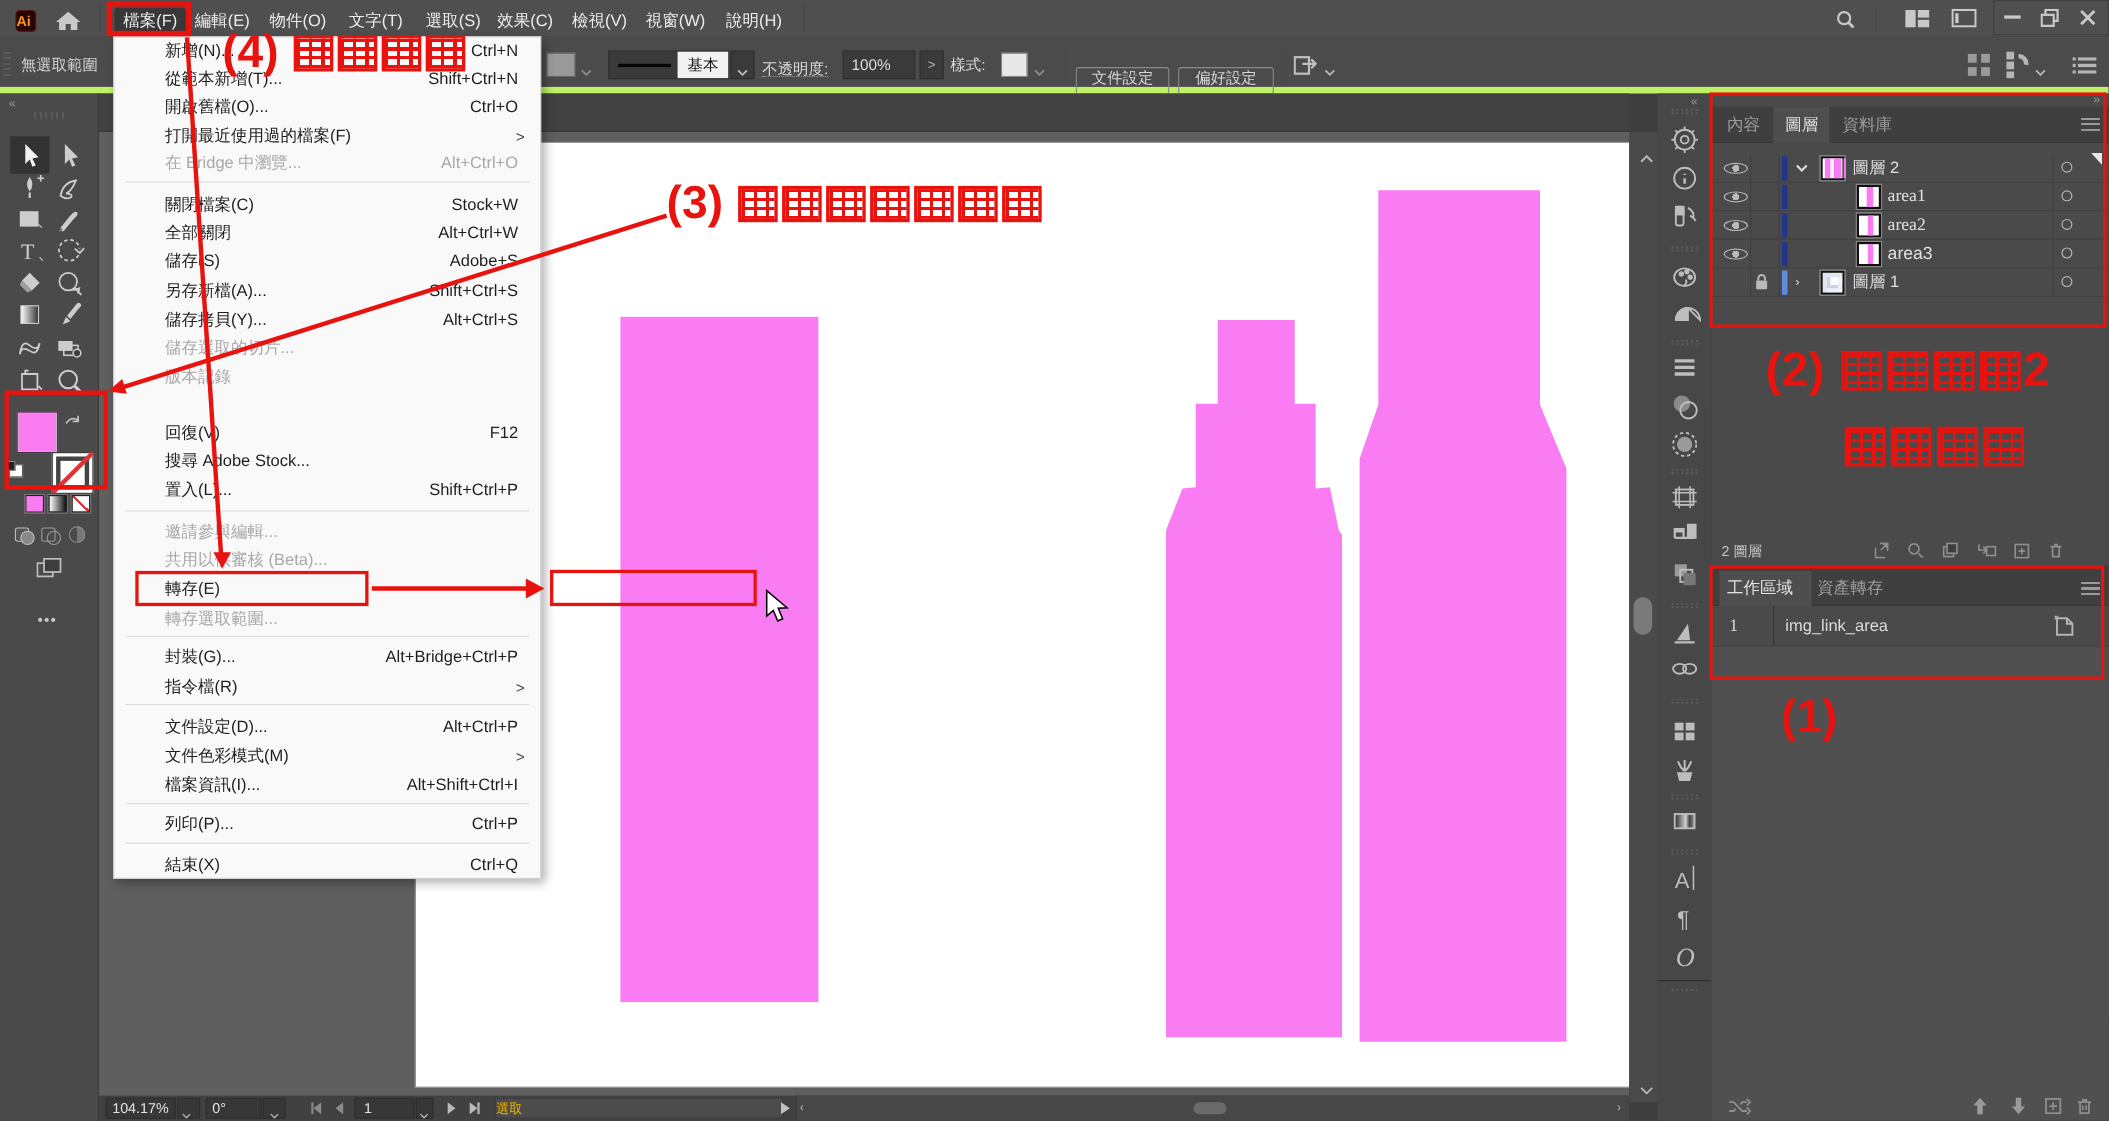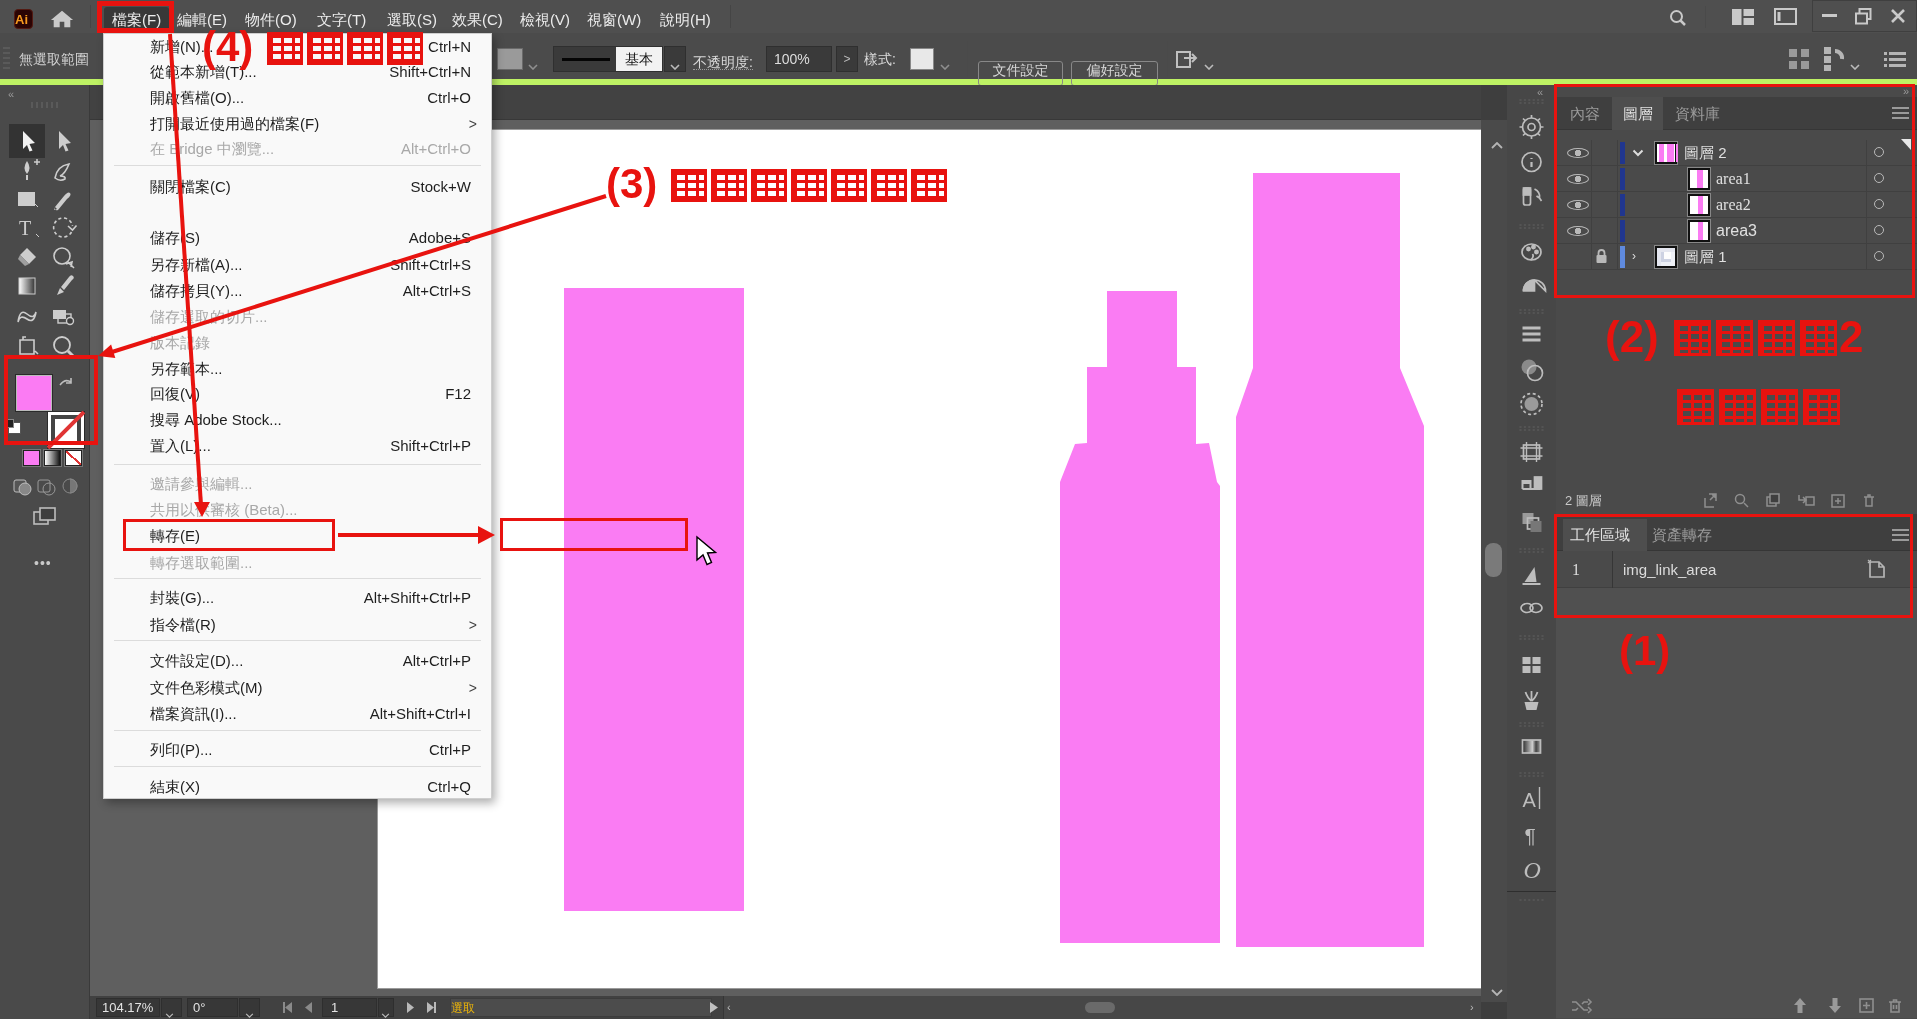--- a/index.html
+++ b/index.html
@@ -593,41 +593,42 @@
       </div>
 <div class="mi dim" style="top:102px">
         <span class="lab">在 Bridge 中瀏覽...</span>
         <span class="sc">Alt+Ctrl+O</span>
       </div>
 <div class="msep" style="top:131px"></div>
 <div class="mi" style="top:140px">
         <span class="lab">關閉檔案(C)</span>
         <span class="sc">Stock+W</span>
       </div>
+<div class="mi" style="top:165px">
+        <span class="lab">全部關閉</span>
+        <span class="sc">Alt+Ctrl+W</span>
+      </div>
 <div class="mi" style="top:191px">
         <span class="lab">儲存(S)</span>
         <span class="sc">Adobe+S</span>
       </div>
 <div class="mi" style="top:218px">
         <span class="lab">另存新檔(A)...</span>
         <span class="sc">Shift+Ctrl+S</span>
       </div>
 <div class="mi" style="top:244px">
         <span class="lab">儲存拷貝(Y)...</span>
         <span class="sc">Alt+Ctrl+S</span>
       </div>
 <div class="mi dim" style="top:270px">
         <span class="lab">儲存選取的切片...</span>
       </div>
 <div class="mi dim" style="top:296px">
         <span class="lab">版本記錄</span>
       </div>
-<div class="mi" style="top:322px">
-        <span class="lab">另存範本...</span>
-      </div>
 <div class="mi" style="top:347px">
         <span class="lab">回復(V)</span>
         <span class="sc">F12</span>
       </div>
 <div class="mi" style="top:373px">
         <span class="lab">搜尋 Adobe Stock...</span>
       </div>
 <div class="mi" style="top:399px">
         <span class="lab">置入(L)...</span>
         <span class="sc">Shift+Ctrl+P</span>
@@ -641,21 +642,21 @@
       </div>
 <div class="mi" style="top:489px">
         <span class="lab">轉存(E)</span>
       </div>
 <div class="mi dim" style="top:516px">
         <span class="lab">轉存選取範圍...</span>
       </div>
 <div class="msep" style="top:544px"></div>
 <div class="mi" style="top:551px">
         <span class="lab">封裝(G)...</span>
-        <span class="sc">Alt+Shift+Ctrl+P</span>
+        <span class="sc">Alt+Bridge+Ctrl+P</span>
       </div>
 <div class="mi" style="top:578px">
         <span class="lab">指令檔(R)</span>
         <span class="sub">&gt;</span>
       </div>
 <div class="msep" style="top:606px"></div>
 <div class="mi" style="top:614px">
         <span class="lab">文件設定(D)...</span>
         <span class="sc">Alt+Ctrl+P</span>
       </div>

